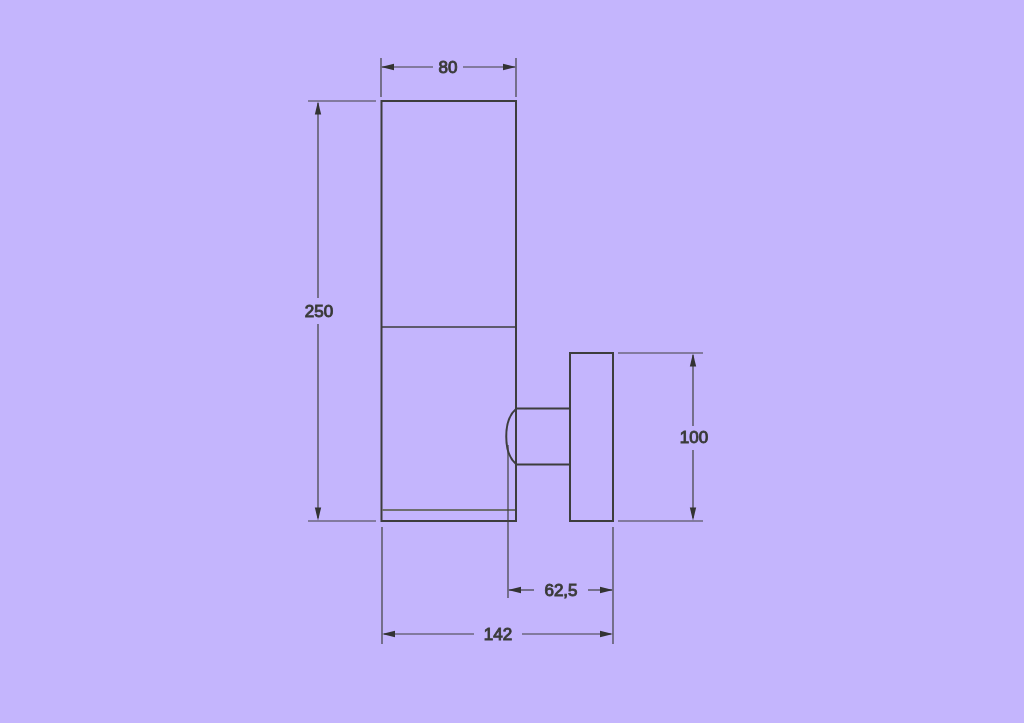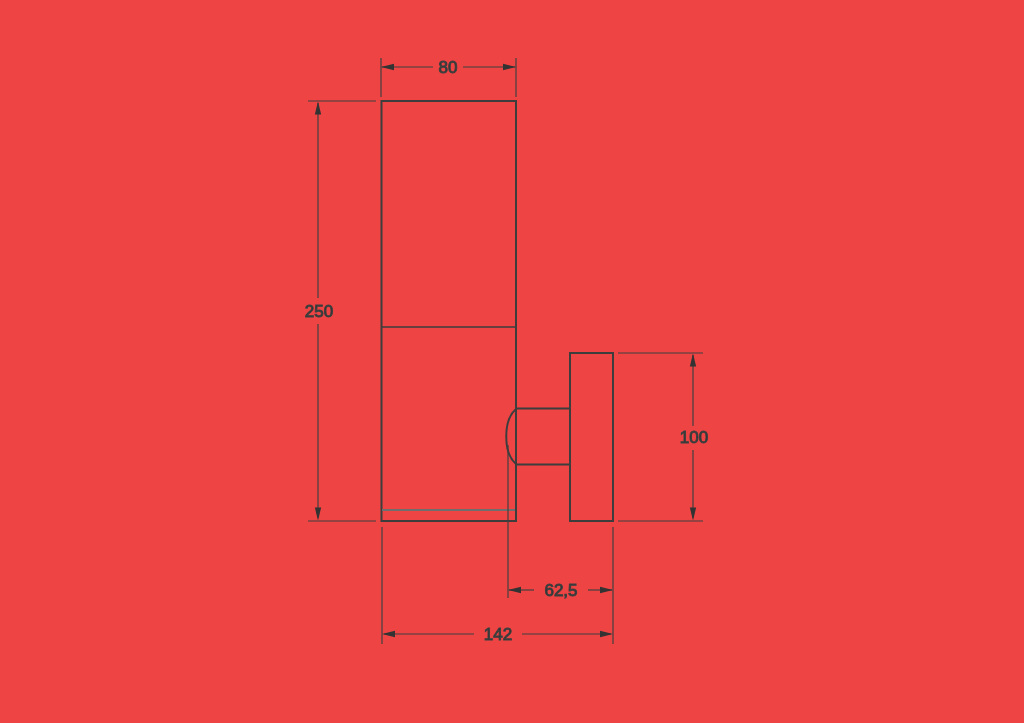--- a/index.html
+++ b/index.html
@@ -7,21 +7,21 @@
     padding: 0;
     background: #ffffff;
     width: 1024px;
     height: 723px;
     overflow: hidden;
   }
   .drawing-stage {
     position: relative;
     width: 1024px;
     height: 723px;
-    background: #ef4444;
+    background: #c4b5fd;
   }
   svg {
     display: block;
   }
   .object-line {
     fill: none;
     stroke-width: 2;
     stroke-linecap: butt;
   }
   .thin-line {

